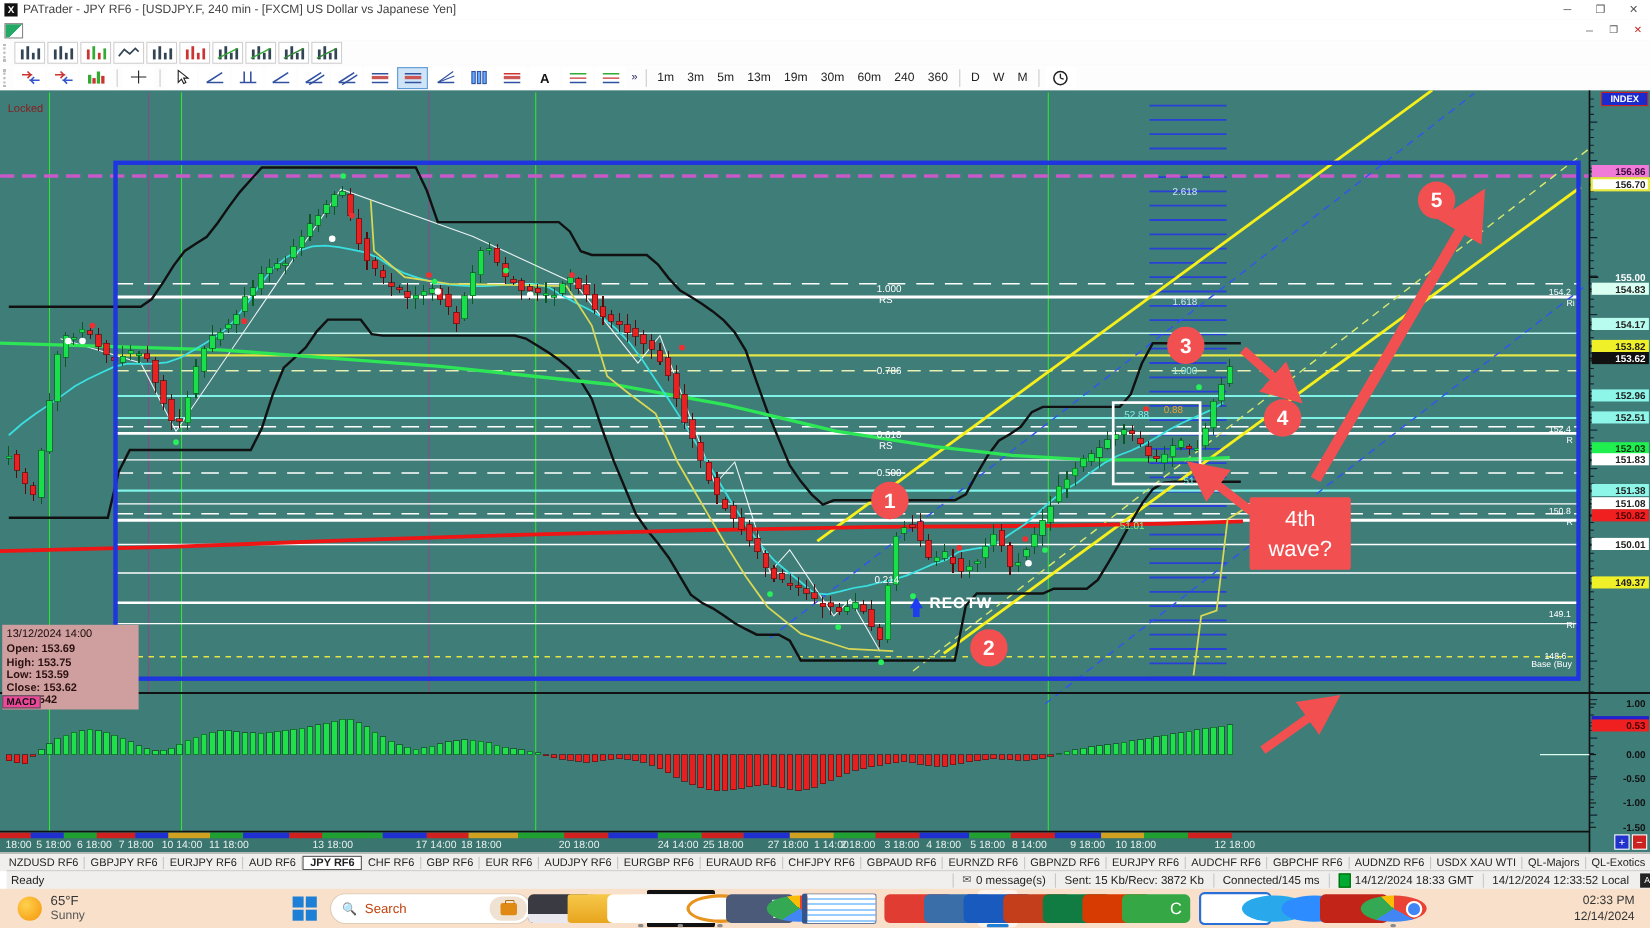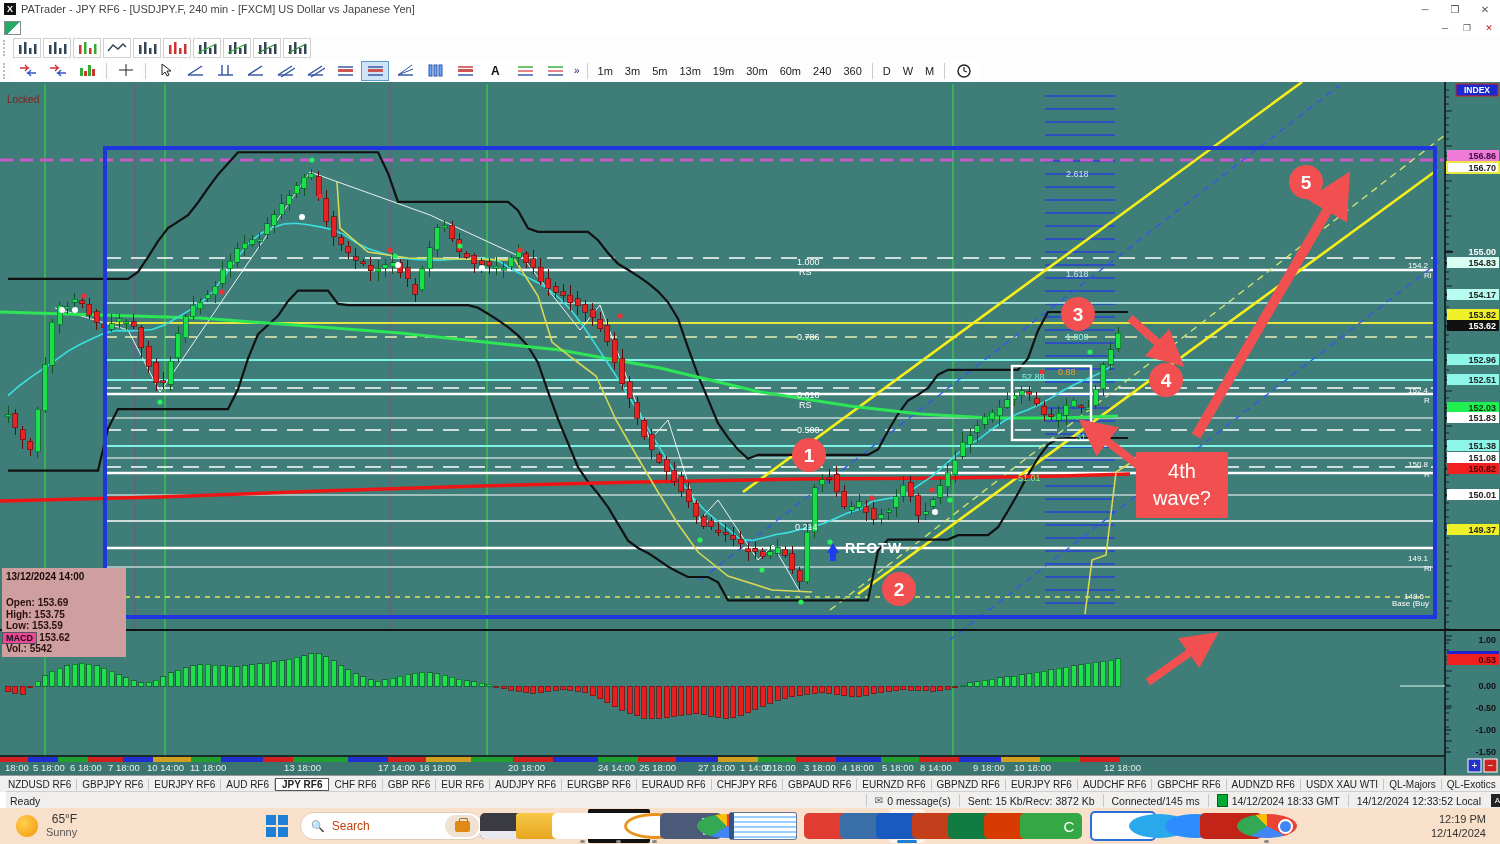--- a/index.html
+++ b/index.html
@@ -24,41 +24,41 @@
   .tbtn{width:26px;height:18px;border:1px solid #d0d0d0;background:#fff;margin:0 1px;display:flex;align-items:center;justify-content:center;}
   .tbtn.flat{border-color:transparent;}
   .tbtn.active{border:1px solid #5b9bd5;background:#cfe4f7;}
   .tsep{width:1px;height:16px;background:#ccc;margin:0 4px;}
   .tflabel{font-size:11px;color:#222;padding:0 6px;}
   .chev{font-size:10px;color:#226;padding:0 4px;letter-spacing:-1px;}
   
   #cv{position:absolute;top:82px;left:0;}
   .locked{position:absolute;top:94px;left:7px;font-size:10px;color:#8b1a1a;z-index:5;}
   .infobox{position:absolute;top:568px;left:2px;width:116px;background:#cf9e9e;padding:3px 4px 2px 4px;z-index:5;}
-  .infobox .ib-title{font-size:10px;font-weight:bold;color:#1a0a0a;margin-bottom:15px;}
+  .infobox .ib-title{font-size:10px;font-weight:normal;color:#1a0a0a;margin-bottom:3px;}
   .infobox .ib-row{font-size:10px;font-weight:bold;color:#2a1010;line-height:11.5px;}
   .macdchip{position:absolute;top:632px;left:2px;background:#ec4899;border:1px solid #555;font-size:9px;font-weight:bold;color:#111;padding:0 3px;z-index:5;}
   
   .tabstrip{position:absolute;top:775px;left:0;width:1500px;height:16px;background:#f0efee;border-top:1px solid #999;display:flex;align-items:center;overflow:hidden;}
   .redmark{width:4px;height:10px;background:#c22;margin-right:3px;}
   .tab{font-size:10px;color:#222;padding:0 5px;border-right:1px solid #c5c5c5;white-space:nowrap;}
   .tab.active{font-weight:bold;background:#fff;border:1px solid #555;padding:0 6px;}
   
   .statusbar{position:absolute;top:791px;left:6px;width:1500px;height:17px;background:#f0efee;border-top:1px solid #cfcfcf;display:flex;align-items:center;font-size:10.5px;color:#222;}
   .sb-ready{padding-left:4px;}
   .sb-cell{border-left:1px solid #c8c8c8;height:13px;display:flex;align-items:center;padding:0 8px;white-space:nowrap;}
   .sb-sp{flex:1;}
   .envico{font-size:10px;color:#555;margin-right:4px;}
   .greenled{width:9px;height:11px;background:#0a3;border:1px solid #060;margin-right:4px;}
   .kbico{width:13px;height:13px;background:#222;color:#fff;font-size:8px;display:flex;align-items:center;justify-content:center;margin:0 2px;}
   
   .taskbar{position:absolute;top:808px;left:0;width:1500px;height:36px;background:#f8e0ca;display:flex;align-items:center;}
   .weather{display:flex;align-items:center;margin-left:16px;width:120px;}
   .sunico{width:22px;height:22px;border-radius:50%;background:radial-gradient(circle at 35% 35%,#ffd24d,#f5930a);margin-right:8px;}
-  .wtemp{font-size:12px;color:#333;line-height:13px;text-align:right;}
+  .wtemp{font-size:12px;color:#333;line-height:13px;}
   .wcond{font-size:11px;color:#555;line-height:13px;}
   .startico{width:22px;height:22px;display:grid;grid-template-columns:10px 10px;grid-template-rows:10px 10px;gap:2px;margin-left:130px;}
   .startico div{background:#1e7fd6;}
   .searchpill{margin-left:12px;width:168px;height:26px;background:#fff;border:1px solid #e0cdb8;border-radius:14px;display:flex;align-items:center;padding:0 3px 0 10px;}
   .searchpill .mag{font-size:12px;color:#333;margin-right:7px;}
   .searchpill .stext{font-size:12px;color:#c2410c;flex:1;}
   .sbadge{width:34px;height:22px;border-radius:11px;background:#efe2d2;display:flex;align-items:center;justify-content:center;}
   .brief{width:15px;height:11px;background:#e08914;border-radius:2px;position:relative;}
   .brief:before{content:"";position:absolute;top:-3px;left:4px;width:7px;height:3px;border:1.5px solid #b36a0a;border-bottom:none;border-radius:2px 2px 0 0;}
   .tkicons{display:flex;align-items:flex-start;margin-left:10px;}
@@ -1343,17 +1343,17 @@
             <div style="width:10px;height:10px;border-radius:50%;background:#fff;border:2px solid #f2c14e"></div>
           </div>
         </div>
         <div class="tkslot dot">
           <div class="appsq" style="width: 24px; height: 24px; border-radius: 50%; background: conic-gradient(rgb(234, 67, 53) 0deg, rgb(234, 67, 53) 33%, rgb(66, 133, 244) 33%, rgb(66, 133, 244) 66%, rgb(52, 168, 83) 66%, rgb(52, 168, 83) 87%, rgb(251, 188, 5) 87%);">
             <div style="width:11px;height:11px;border-radius:50%;background:#4285f4;border:2.5px solid #fff"></div>
           </div>
         </div>
       </div>
       <div class="clock">
-        <div>12:19 PM</div>
+        <div>02:33 PM</div>
         <div>12/14/2024</div>
       </div>
     </div>
 </div>
 
 </body></html>

